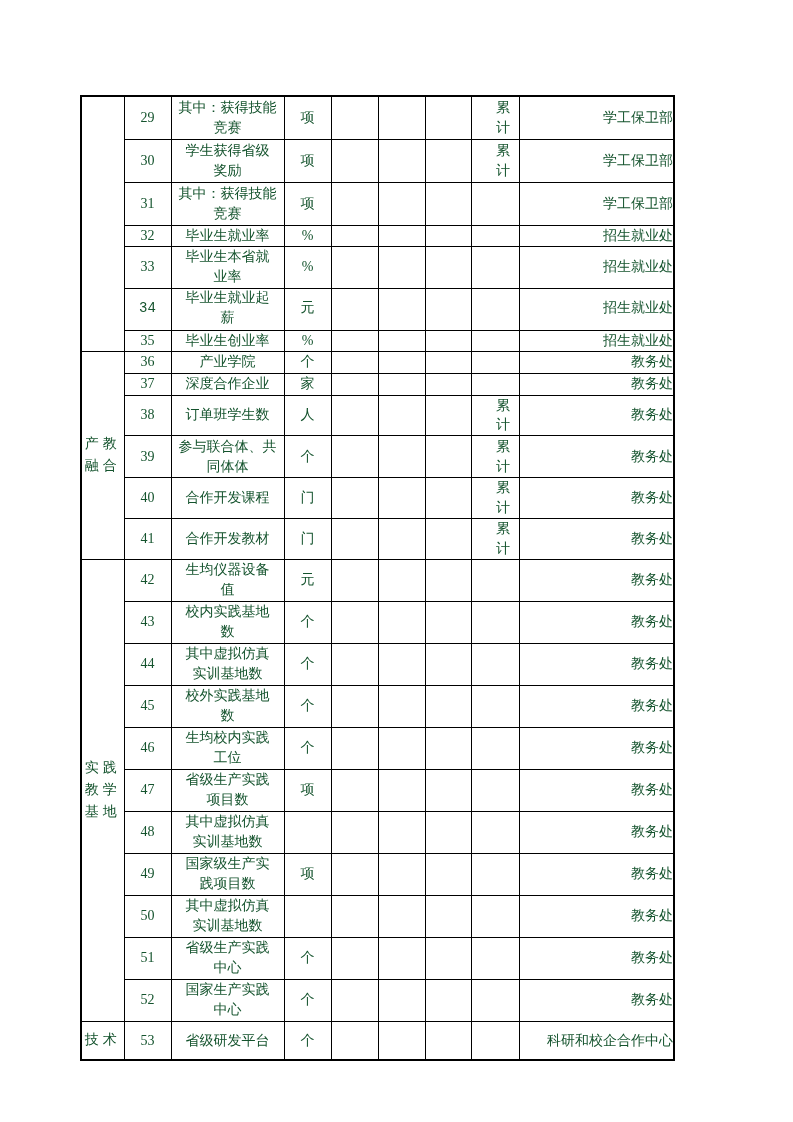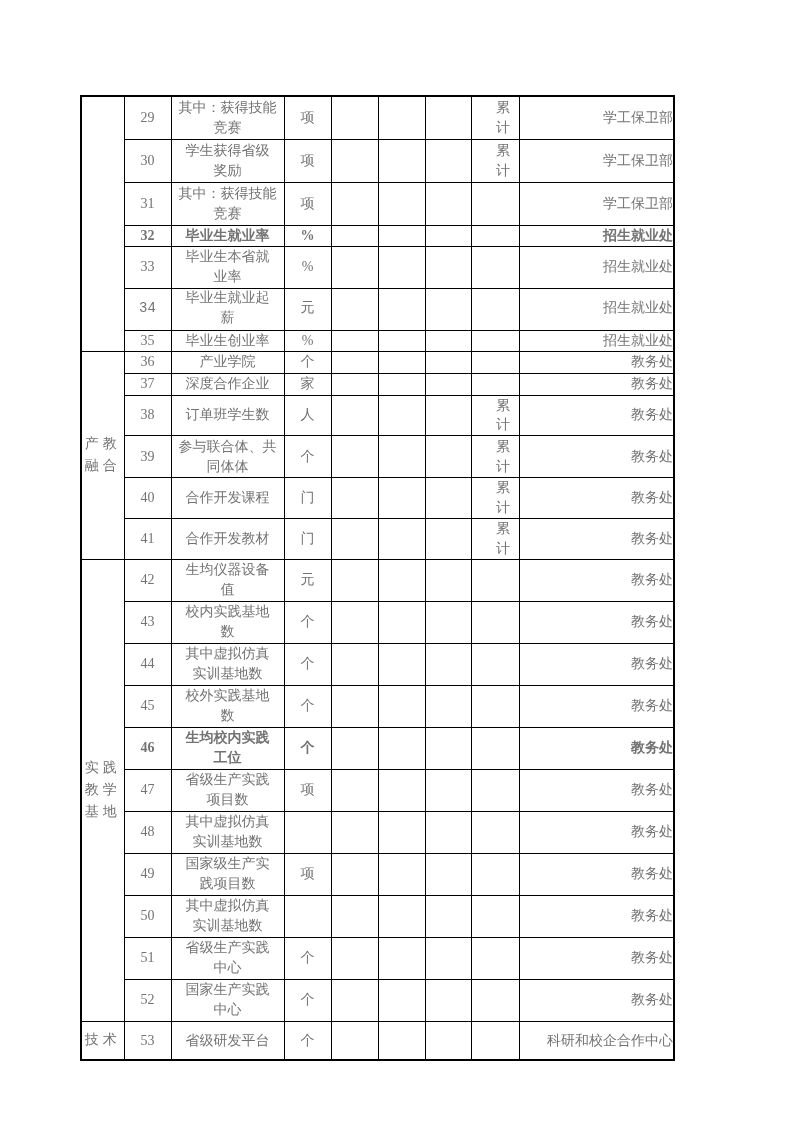--- a/index.html
+++ b/index.html
@@ -3,21 +3,21 @@
 <meta charset="utf-8">
 <style>
   * { margin: 0; padding: 0; box-sizing: border-box; }
   html, body { background: #ffffff; }
   .page {
     position: relative;
     width: 793px;
     height: 1122px;
     background: #ffffff;
     font-family: "Liberation Serif", "DejaVu Serif", serif;
-    color: #737373;
+    color: #14532d;
     overflow: hidden;
   }
   table.indicator-table {
     position: absolute;
     left: 80px;
     top: 95px;
     width: 593px;
     border-collapse: collapse;
     table-layout: fixed;
     border: 2px solid #000000;
@@ -98,21 +98,21 @@
           <td class="cell num">31</td>
           <td class="cell indicator">其中：获得技能
 竞赛</td>
           <td class="cell unit">项</td>
           <td class="cell value"></td>
           <td class="cell value"></td>
           <td class="cell value"></td>
           <td class="cell cumulative"></td>
           <td class="cell department">学工保卫部</td>
         </tr>
-        <tr style="height: 21px; font-weight: bold;">
+        <tr style="height: 21px;">
           <td class="cell num">32</td>
           <td class="cell indicator">毕业生就业率</td>
           <td class="cell unit">%</td>
           <td class="cell value"></td>
           <td class="cell value"></td>
           <td class="cell value"></td>
           <td class="cell cumulative"></td>
           <td class="cell department">招生就业处</td>
         </tr>
         <tr style="height: 42px;">
@@ -250,21 +250,21 @@
           <td class="cell num">45</td>
           <td class="cell indicator">校外实践基地
 数</td>
           <td class="cell unit">个</td>
           <td class="cell value"></td>
           <td class="cell value"></td>
           <td class="cell value"></td>
           <td class="cell cumulative"></td>
           <td class="cell department">教务处</td>
         </tr>
-        <tr style="height: 42px; font-weight: bold;">
+        <tr style="height: 42px;">
           <td class="cell num">46</td>
           <td class="cell indicator">生均校内实践
 工位</td>
           <td class="cell unit">个</td>
           <td class="cell value"></td>
           <td class="cell value"></td>
           <td class="cell value"></td>
           <td class="cell cumulative"></td>
           <td class="cell department">教务处</td>
         </tr>

